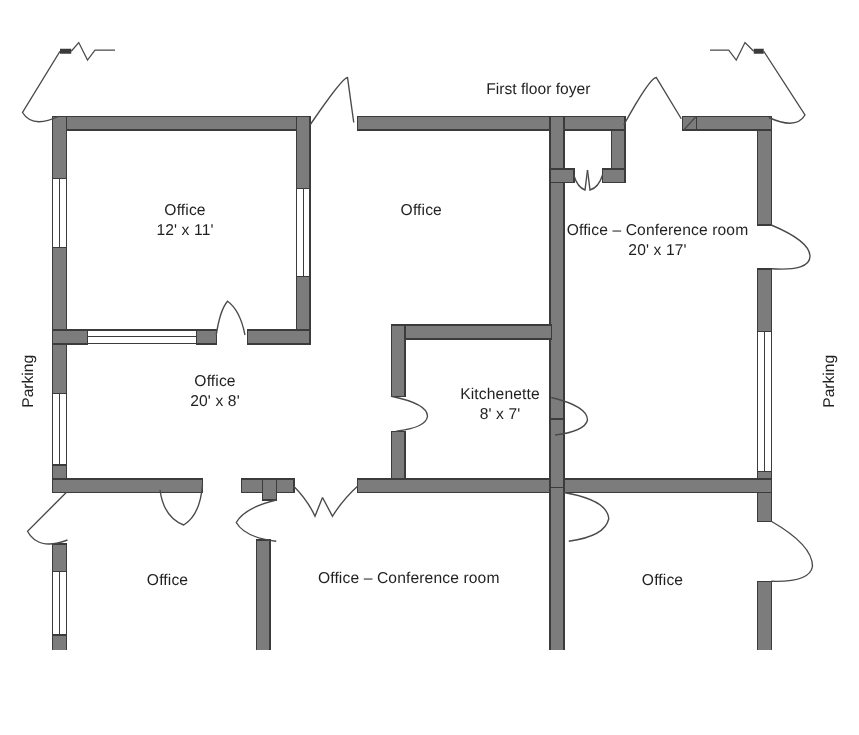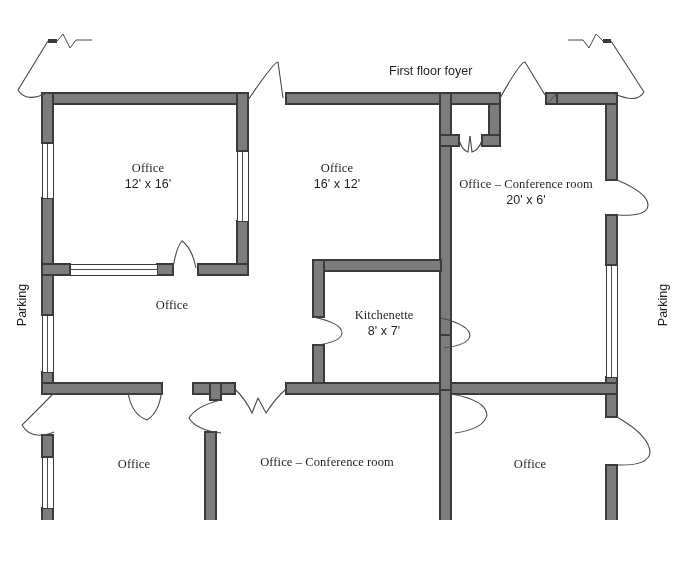--- a/index.html
+++ b/index.html
@@ -28,21 +28,21 @@
   .room-label {
     position: absolute;
     text-align: center;
     color: #231f20;
     font-family: "Liberation Sans", sans-serif;
     font-size: 12.5px;
     line-height: 16px;
     white-space: nowrap;
     letter-spacing: 0.1px;
   }
-  .room-label .rl-name { display: block; font-family: Liberation Serif, serif; }
+  .room-label .rl-name { display: block; }
   .room-label .rl-dims { display: block; }
   .side-label {
     position: absolute;
     color: #231f20;
     font-family: "Liberation Sans", sans-serif;
     font-size: 12.5px;
     white-space: nowrap;
     transform-origin: 50% 50%;
     transform: rotate(-90deg);
   }
@@ -245,38 +245,38 @@
   </svg>
 
   <div class="foyer-label" style="left:389px; top:64px;">First floor foyer</div>
 
   <div class="side-label" style="left:-1px; top:298px; width:46px; text-align:center;">Parking</div>
 
   <div class="side-label" style="left:640px; top:298px; width:46px; text-align:center;">Parking</div>
 
   <div class="room-label" style="left:88px; top:160px; width:120px;">
     <span class="rl-name">Office</span>
-    <span class="rl-dims">12' x 16'</span>
+    <span class="rl-dims">12' x 11'</span>
   </div>
 
   <div class="room-label" style="left:277px; top:160px; width:120px;">
     <span class="rl-name">Office</span>
-    <span class="rl-dims">16' x 12'</span>
   </div>
 
   <div class="room-label" style="left:446px; top:176px; width:160px;">
     <span class="rl-name">Office – Conference room</span>
-    <span class="rl-dims">20' x 6'</span>
+    <span class="rl-dims">20' x 17'</span>
   </div>
 
   <div class="room-label" style="left:112px; top:297px; width:120px;">
     <span class="rl-name">Office</span>
-  </div>
-
-  <div class="room-label" style="left:324px; top:307px; width:120px;">
+    <span class="rl-dims">20' x 8'</span>
+  </div>
+
+  <div class="room-label" style="left:340px; top:307px; width:120px;">
     <span class="rl-name">Kitchenette</span>
     <span class="rl-dims">8' x 7'</span>
   </div>
 
   <div class="room-label" style="left:74px; top:456px; width:120px;">
     <span class="rl-name">Office</span>
   </div>
 
   <div class="room-label" style="left:247px; top:454px; width:160px;">
     <span class="rl-name">Office – Conference room</span>

